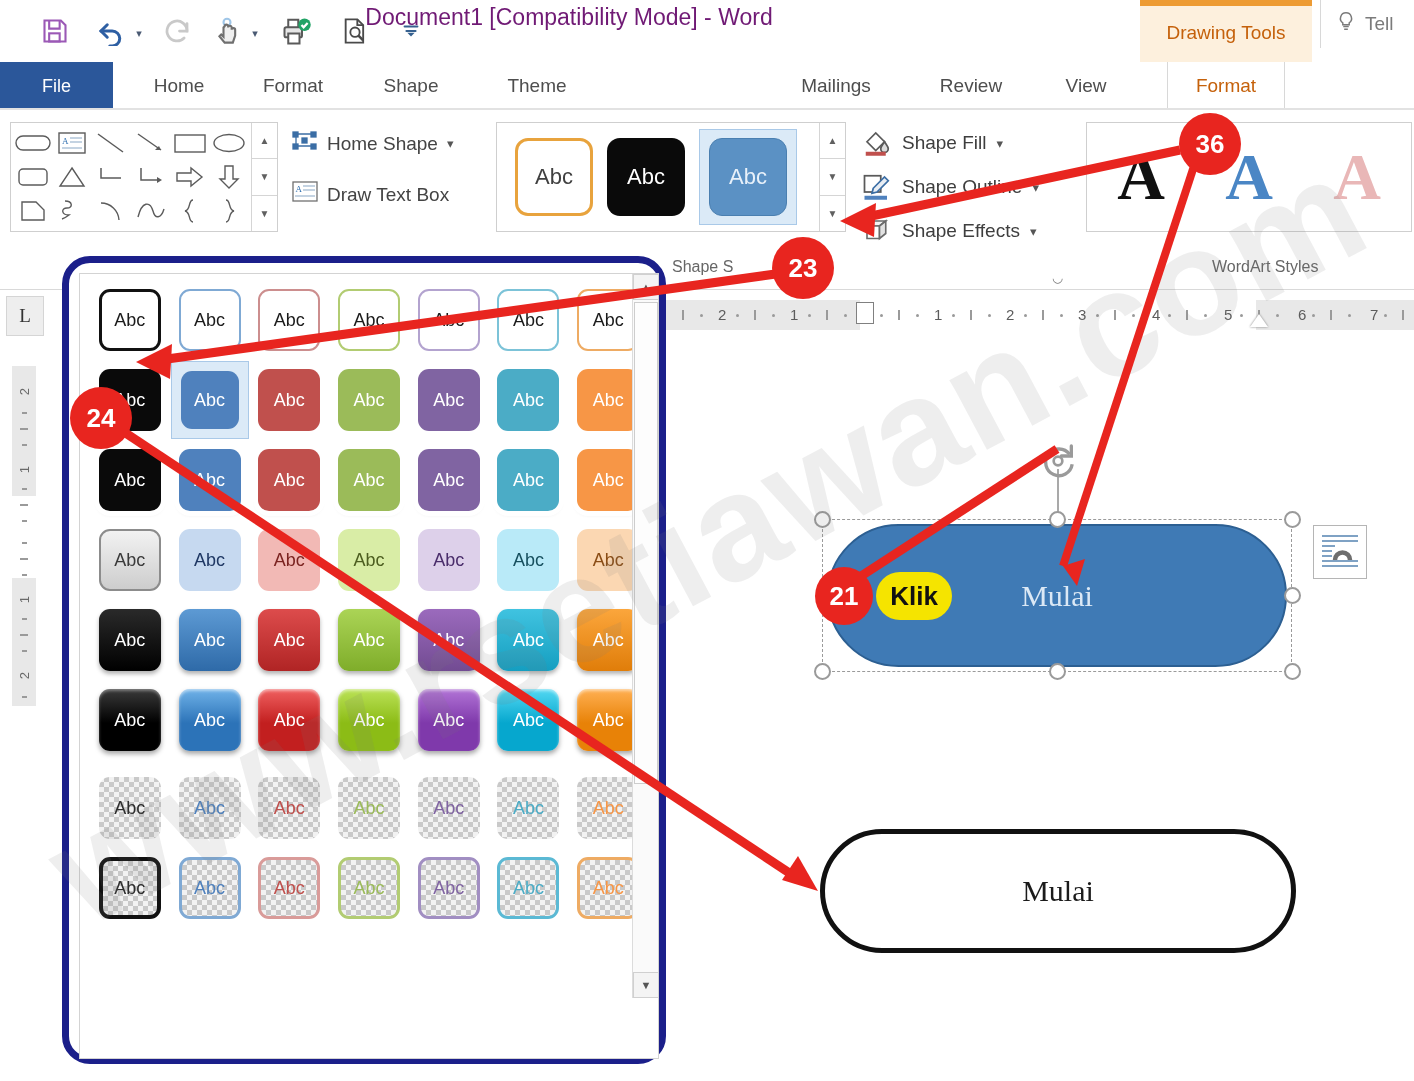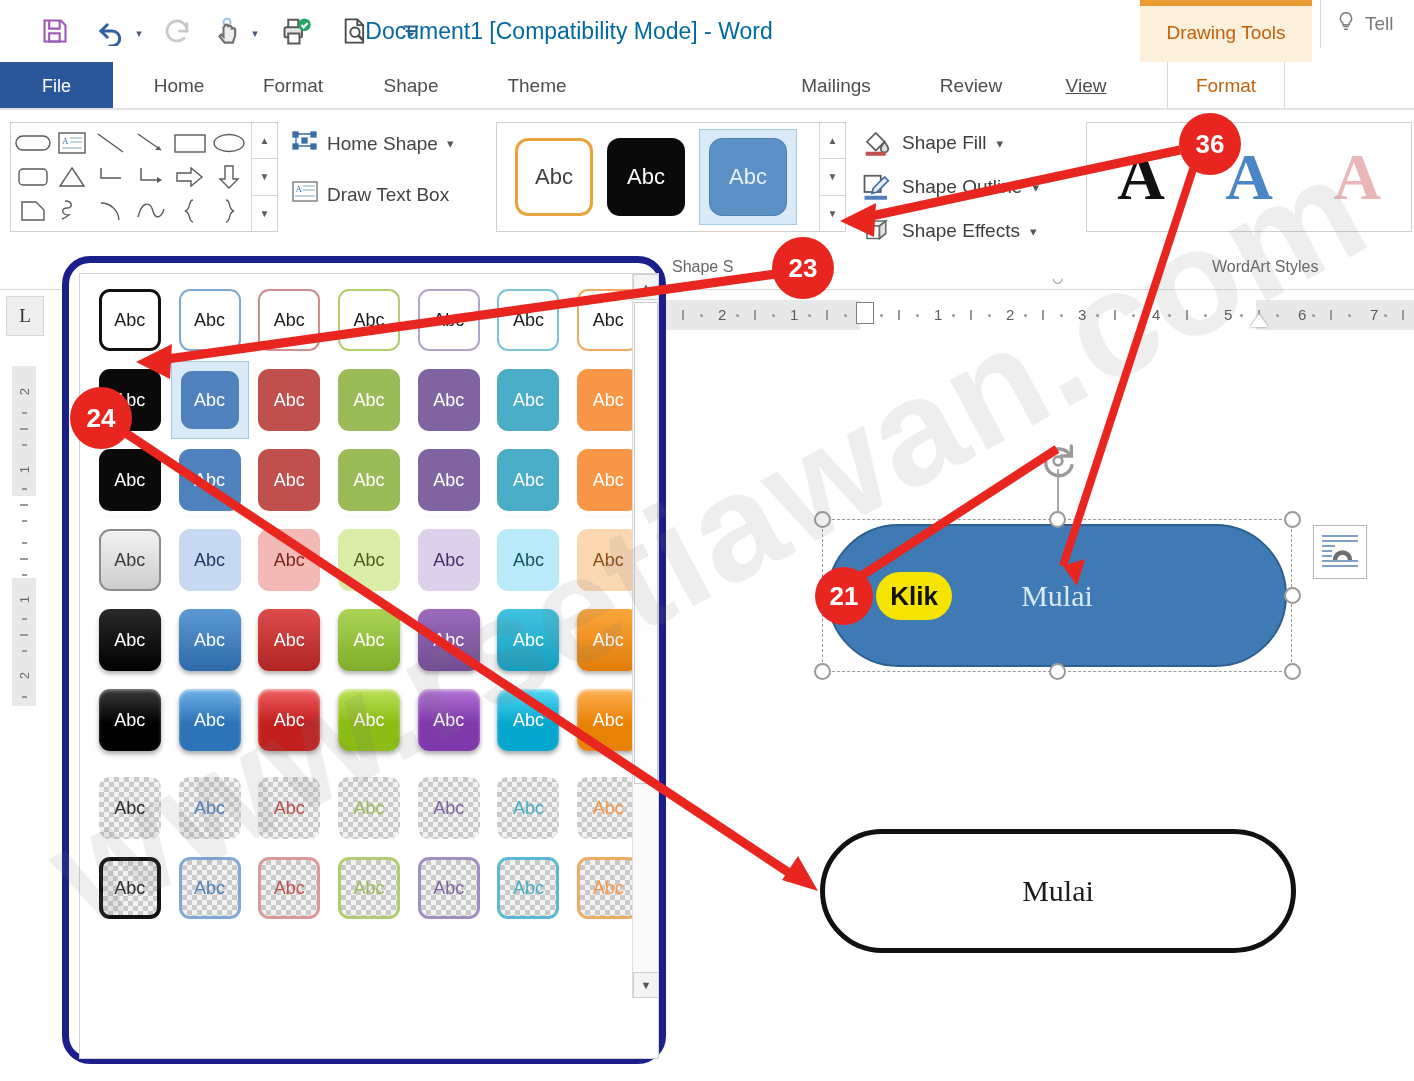--- a/index.html
+++ b/index.html
@@ -27,22 +27,22 @@
   }
 
   
   #qat { position: absolute; left: 0; top: 0; width: 1414px; height: 62px; background: #fff; }
   .qat-btn { position: absolute; top: 12px; width: 38px; height: 38px; display:flex; align-items:center; justify-content:center; }
   .qat-caret { position:absolute; top:26px; width: 14px; height: 14px; display:flex; align-items:center; justify-content:center;
                font-size: 11px; color: #4a5a73; }
 
   
   #title-bar-text {
-    position: absolute; top: 18px; left: 0; width: 1138px; text-align: center;
-    font-size: 23px; color: #0369a1; z-index: 6;
+    position: absolute; top: 4px; left: 0; width: 1138px; text-align: center;
+    font-size: 23px; color: #701a75; z-index: 6;
   }
   #ctx-tab-band {
     position: absolute; left: 1140px; top: 0; width: 172px; height: 62px;
     background: #fdf0dd; border-top: 6px solid #ed9b33; z-index: 2;
   }
   #ctx-tab-label {
     position: absolute; left: 1140px; top: 22px; width: 172px; text-align: center;
     font-size: 19px; color: #c5610b; z-index: 7;
   }
 
@@ -267,21 +267,21 @@
     </div>
     <div class="tab" style="left: 484px; width: 106px;">
       <span>Theme</span>
     </div>
     <div class="tab" style="left: 775px; width: 122px;">
       <span>Mailings</span>
     </div>
     <div class="tab" style="left: 919px; width: 104px;">
       <span>Review</span>
     </div>
-    <div class="tab" style="left: 1046px; width: 80px; text-decoration: underline;">
+    <div class="tab" style="left: 1046px; width: 80px;">
       <span>View</span>
     </div>
     <div class="tab ctx" style="left: 1167px; width: 118px;">
       <span>Format</span>
     </div>
   </div>
 <div id="tell-me">
   <span>
     <svg width="22" height="24" viewBox="0 0 24 24" fill="none" stroke="#7b7b7b" stroke-width="1.6">
       <path d="M9 17h6M10 20h4"></path>

